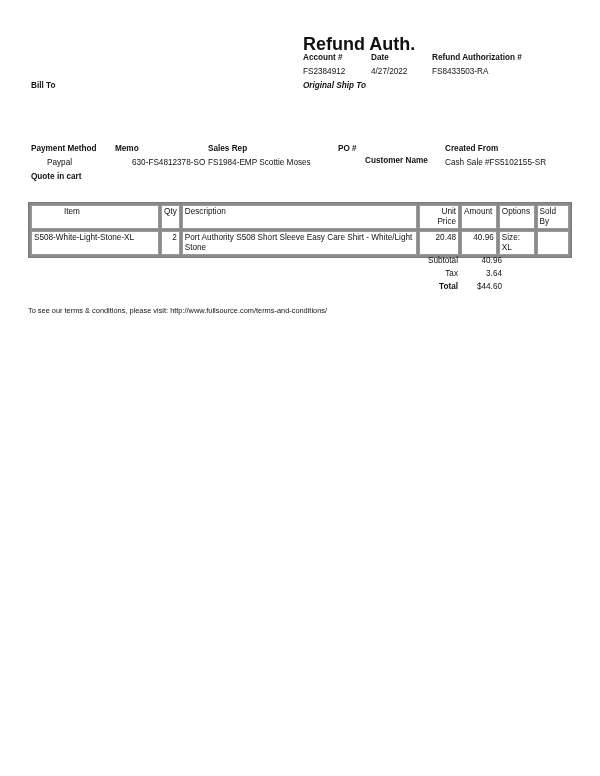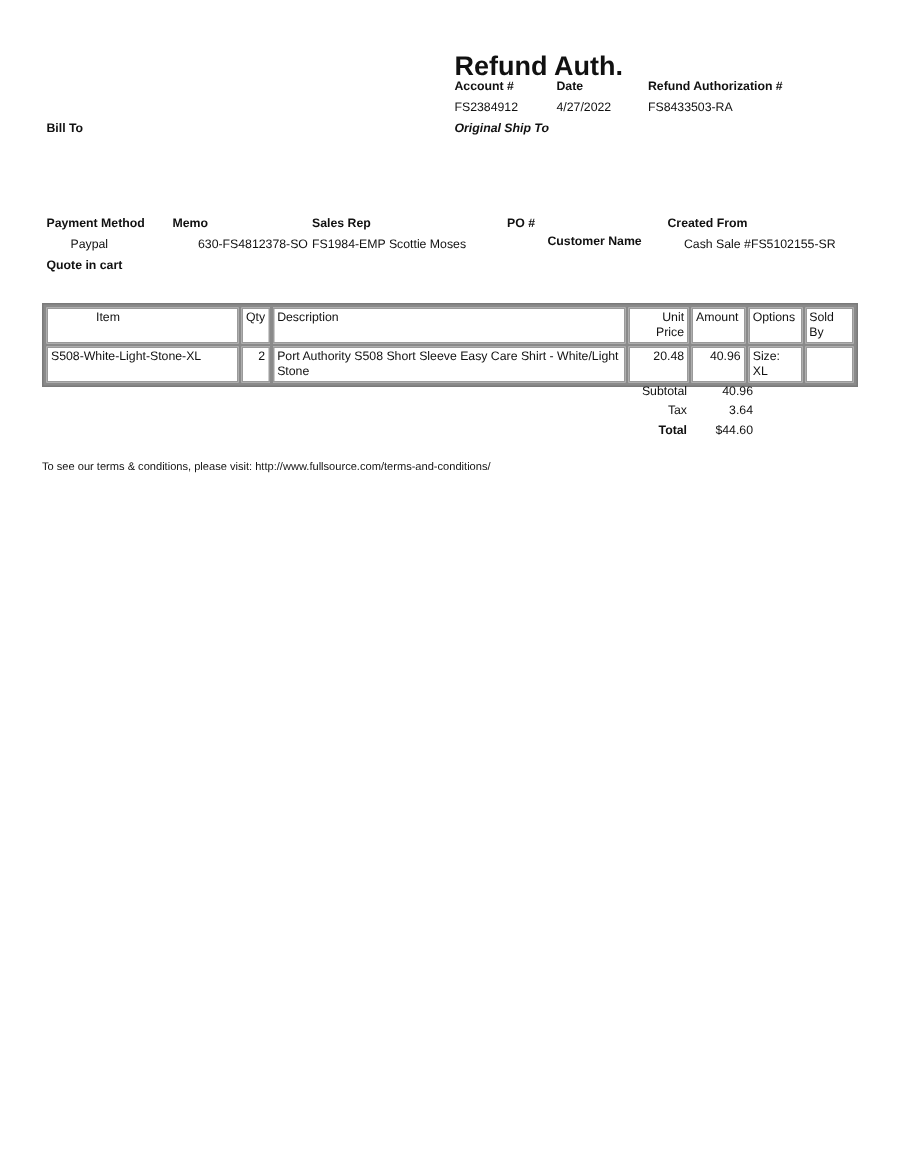--- a/index.html
+++ b/index.html
@@ -48,21 +48,21 @@
   <div class="abs lbl" style="left:208px; top:144px;">Sales Rep</div>
   <div class="abs lbl" style="left:338px; top:144px;">PO #</div>
   <div class="abs lbl" style="left:365px; top:144px;margin-top:12px;">Customer Name</div>
   <div class="abs lbl" style="left:445px; top:144px;">Created From</div>
 
   <div class="abs val" style="left:31px; top:158px;margin-left:16px;">Paypal</div>
   <div class="abs val" style="left:100px; top:158px;margin-left:32px;">630-FS4812378-SO</div>
   <div class="abs val" style="left:208px; top:158px;">FS1984-EMP Scottie Moses</div>
   <div class="abs val" style="left:338px; top:158px;"></div>
   <div class="abs val" style="left:365px; top:158px;"></div>
-  <div class="abs val" style="left:456px; top:158px;">Cash Sale #FS5102155-SR</div>
+  <div class="abs val" style="left:445px; top:158px;">Cash Sale #FS5102155-SR</div>
 
   <div class="abs lbl" style="left:31px; top:172px;">Quote in cart</div>
 
   <table class="items">
     <thead>
       <tr>
         <th style="width:104px;padding-left:32px;">Item</th>
         <th style="width:12px;">Qty</th>
         <th style="width:259px;">Description</th>
         <th class="num" style="width:36px;">Unit Price</th>

